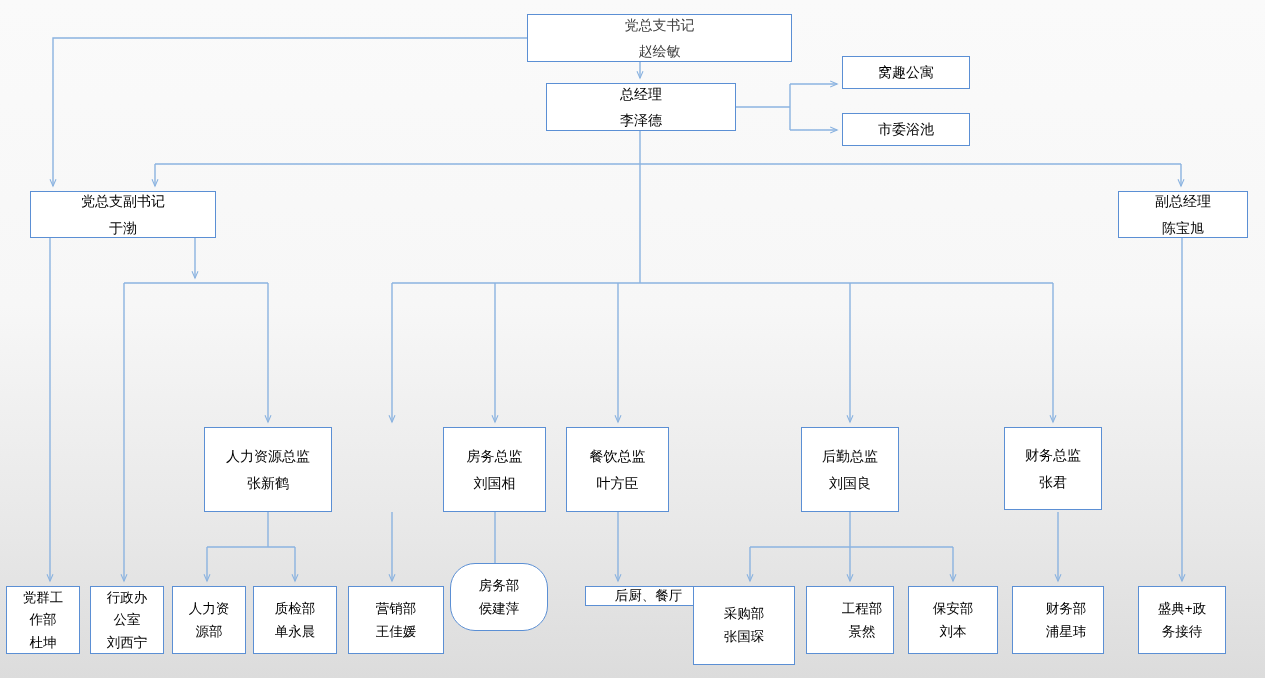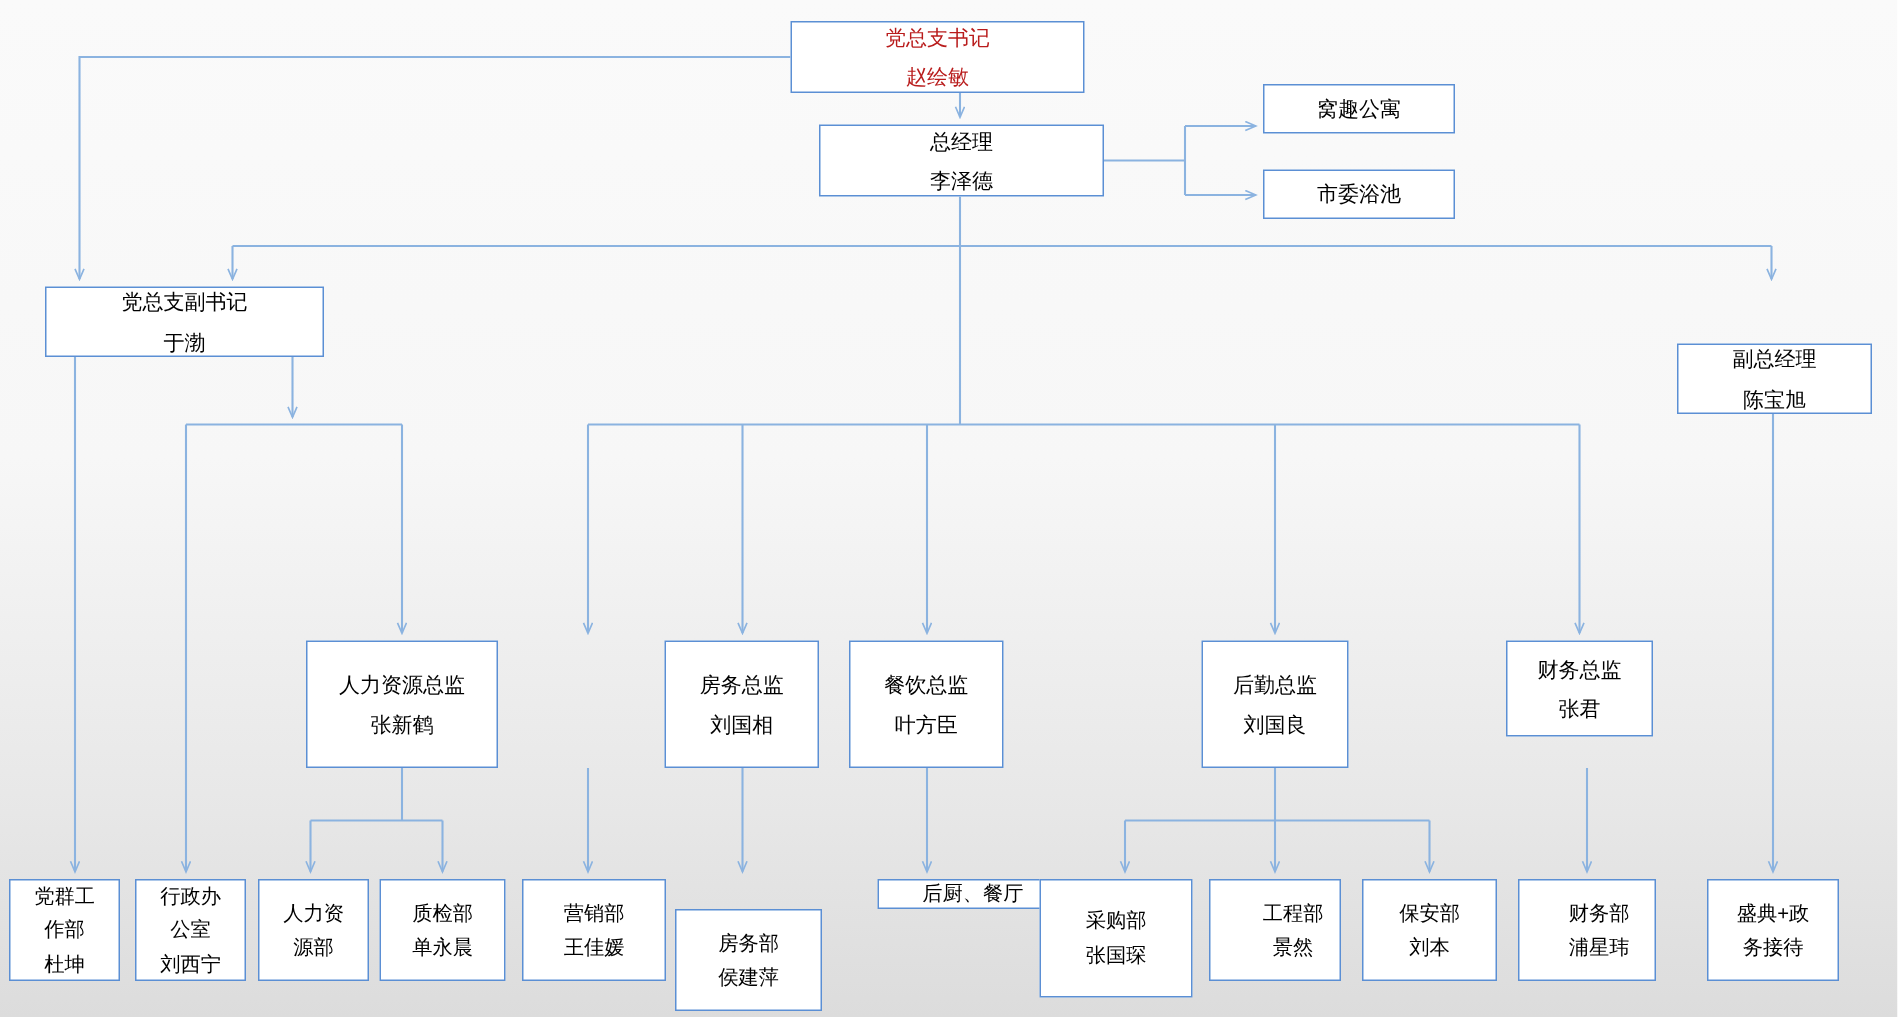--- a/index.html
+++ b/index.html
@@ -109,59 +109,59 @@
       <path d="M750,547 L750,581" marker-end="url(#arr)"></path>
       <path d="M850,547 L850,581" marker-end="url(#arr)"></path>
       <path d="M953,547 L953,581" marker-end="url(#arr)"></path>
 
       <path d="M1058,512 L1058,581" marker-end="url(#arr)"></path>
 
       <path d="M1182,238 L1182,581" marker-end="url(#arr)"></path>
     </g>
   </svg>
 
-<div class="node" style="left: 527px; top: 14px; width: 196px; height: 48px; border-color: rgb(91, 143, 212); background: rgb(255, 255, 255); color: #b91c1c;">
+<div class="node" style="left: 527px; top: 14px; width: 265px; height: 48px; border-color: rgb(91, 143, 212); background: rgb(255, 255, 255); color: #404040;">
       <span class="ln">党总支书记</span>
       <span class="ln">赵绘敏</span>
     </div>
     <div class="node" style="left: 546px; top: 83px; width: 190px; height: 48px; border-color: rgb(91, 143, 212); background: rgb(255, 255, 255); color: rgb(0, 0, 0);">
       <span class="ln">总经理</span>
       <span class="ln">李泽德</span>
     </div>
     <div class="node" style="left: 842px; top: 56px; width: 128px; height: 33px; border-color: rgb(91, 143, 212); background: rgb(255, 255, 255); color: rgb(0, 0, 0);">
       <span class="ln">窝趣公寓</span>
     </div>
     <div class="node" style="left: 842px; top: 113px; width: 128px; height: 33px; border-color: rgb(91, 143, 212); background: rgb(255, 255, 255); color: rgb(0, 0, 0);">
       <span class="ln">市委浴池</span>
     </div>
     <div class="node" style="left: 30px; top: 191px; width: 186px; height: 47px; border-color: rgb(91, 143, 212); background: rgb(255, 255, 255); color: rgb(0, 0, 0);">
       <span class="ln">党总支副书记</span>
       <span class="ln">于渤</span>
     </div>
-    <div class="node" style="left: 1118px; top: 191px; width: 130px; height: 47px; border-color: rgb(91, 143, 212); background: rgb(255, 255, 255); color: rgb(0, 0, 0); margin-top: 38px;">
+    <div class="node" style="left: 1118px; top: 191px; width: 130px; height: 47px; border-color: rgb(91, 143, 212); background: rgb(255, 255, 255); color: rgb(0, 0, 0);">
       <span class="ln">副总经理</span>
       <span class="ln">陈宝旭</span>
     </div>
     <div class="node" style="left: 204px; top: 427px; width: 128px; height: 85px; border-color: rgb(91, 143, 212); background: rgb(255, 255, 255); color: rgb(0, 0, 0);">
       <span class="ln">人力资源总监</span>
       <span class="ln">张新鹤</span>
     </div>
     <div class="node" style="left: 443px; top: 427px; width: 103px; height: 85px; border-color: rgb(91, 143, 212); background: rgb(255, 255, 255); color: rgb(0, 0, 0);">
       <span class="ln">房务总监</span>
       <span class="ln">刘国相</span>
     </div>
     <div class="node" style="left: 566px; top: 427px; width: 103px; height: 85px; border-color: rgb(91, 143, 212); background: rgb(255, 255, 255); color: rgb(0, 0, 0);">
       <span class="ln">餐饮总监</span>
       <span class="ln">叶方臣</span>
     </div>
     <div class="node" style="left: 801px; top: 427px; width: 98px; height: 85px; border-color: rgb(91, 143, 212); background: rgb(255, 255, 255); color: rgb(0, 0, 0);">
       <span class="ln">后勤总监</span>
       <span class="ln">刘国良</span>
     </div>
-    <div class="node" style="left: 1004px; top: 427px; width: 98px; height: 64px; border-color: rgb(91, 143, 212); background: rgb(255, 255, 255); color: rgb(0, 0, 0);">
+    <div class="node" style="left: 1004px; top: 427px; width: 98px; height: 83px; border-color: rgb(91, 143, 212); background: rgb(255, 255, 255); color: rgb(0, 0, 0);">
       <span class="ln">财务总监</span>
       <span class="ln">张君</span>
     </div>
     <div class="node small" style="left: 6px; top: 586px; width: 74px; height: 68px; border-color: rgb(91, 143, 212); background: rgb(255, 255, 255); color: rgb(0, 0, 0);">
       <span class="ln">党群工</span>
       <span class="ln">作部</span>
       <span class="ln">杜坤</span>
     </div>
     <div class="node small" style="left: 90px; top: 586px; width: 74px; height: 68px; border-color: rgb(91, 143, 212); background: rgb(255, 255, 255); color: rgb(0, 0, 0);">
       <span class="ln">行政办</span>
@@ -173,21 +173,21 @@
       <span class="ln">源部</span>
     </div>
     <div class="node small" style="left: 253px; top: 586px; width: 84px; height: 68px; border-color: rgb(91, 143, 212); background: rgb(255, 255, 255); color: rgb(0, 0, 0);">
       <span class="ln">质检部</span>
       <span class="ln">单永晨</span>
     </div>
     <div class="node small" style="left: 348px; top: 586px; width: 96px; height: 68px; border-color: rgb(91, 143, 212); background: rgb(255, 255, 255); color: rgb(0, 0, 0);">
       <span class="ln">营销部</span>
       <span class="ln">王佳媛</span>
     </div>
-    <div class="node small" style="left: 450px; top: 606px; width: 98px; height: 68px; border-color: rgb(91, 143, 212); background: rgb(255, 255, 255); color: rgb(0, 0, 0);">
+    <div class="node small" style="left: 450px; top: 563px; width: 98px; height: 68px; border-color: rgb(91, 143, 212); background: rgb(255, 255, 255); color: rgb(0, 0, 0); border-radius: 25px;">
       <span class="ln">房务部</span>
       <span class="ln">侯建萍</span>
     </div>
     <div class="node small" style="left: 585px; top: 586px; width: 127px; height: 20px; border-color: rgb(91, 143, 212); background: rgb(255, 255, 255); color: rgb(0, 0, 0);">
       <span class="ln">后厨、餐厅</span>
     </div>
     <div class="node small" style="left: 693px; top: 586px; width: 102px; height: 79px; border-color: rgb(91, 143, 212); background: rgb(255, 255, 255); color: rgb(0, 0, 0);">
       <span class="ln">采购部</span>
       <span class="ln">张国琛</span>
     </div>

